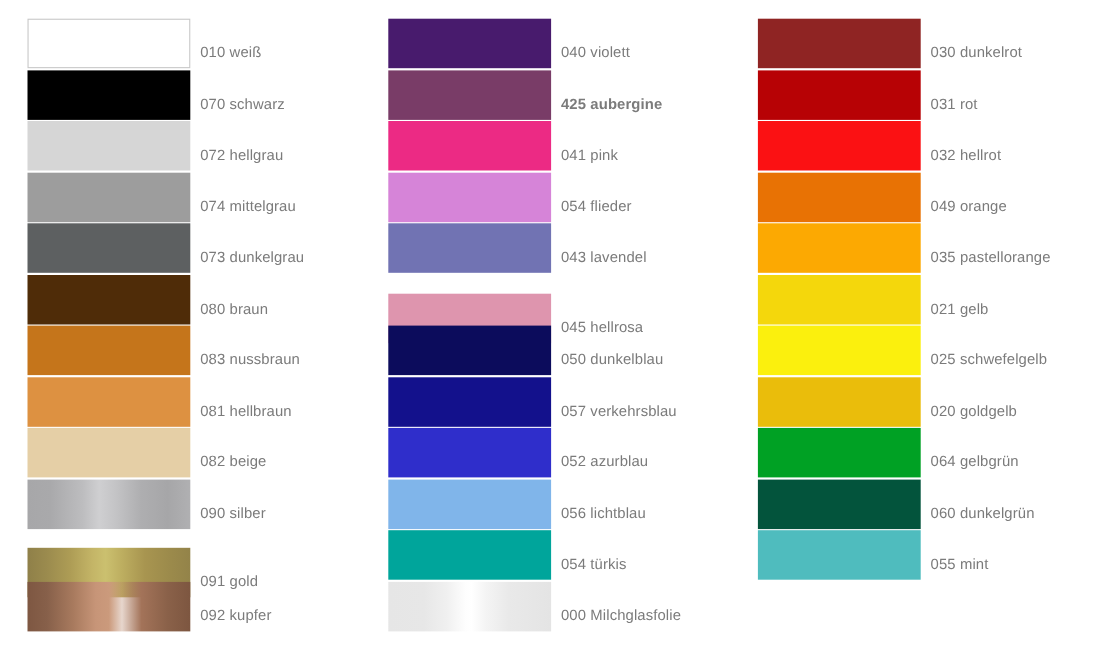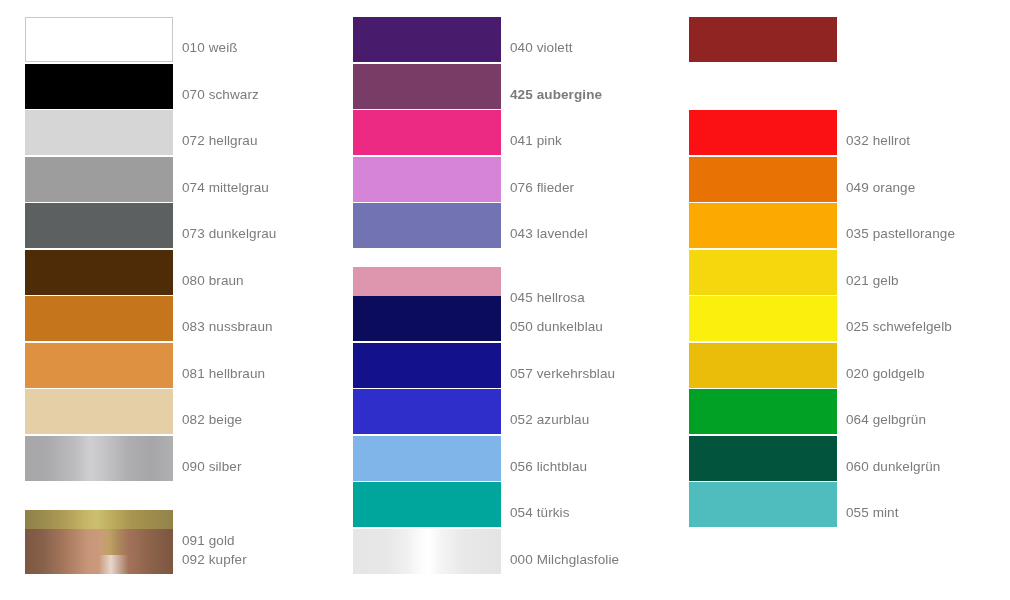--- a/index.html
+++ b/index.html
@@ -97,21 +97,21 @@
         <div class="swatch-label">081 hellbraun</div>
       </div>
       <div class="swatch-row" style="top: 389px;">
         <div class="swatch-chip" style="background: rgb(229, 207, 166);"></div>
         <div class="swatch-label">082 beige</div>
       </div>
       <div class="swatch-row" style="top: 435.5px;">
         <div class="swatch-chip" style="background: linear-gradient(90deg, rgb(167, 167, 169) 0%, rgb(169, 169, 171) 14%, rgb(189, 189, 191) 34%, rgb(207, 207, 209) 44%, rgb(196, 196, 198) 54%, rgb(174, 174, 176) 70%, rgb(166, 166, 168) 86%, rgb(176, 176, 178) 100%);"></div>
         <div class="swatch-label">090 silber</div>
       </div>
-      <div class="swatch-row" style="top: 510px; text-decoration: underline;">
+      <div class="swatch-row" style="top: 498px; text-decoration: underline;">
         <div class="swatch-chip" style="background: linear-gradient(90deg, rgb(143, 128, 73) 0%, rgb(155, 139, 78) 12%, rgb(173, 156, 85) 26%, rgb(196, 181, 103) 40%, rgb(203, 192, 111) 48%, rgb(189, 174, 96) 58%, rgb(168, 149, 80) 72%, rgb(155, 138, 75) 88%, rgb(147, 131, 73) 100%);"></div>
         <div class="swatch-label">091 gold</div>
       </div>
       <div class="swatch-row" style="top: 528.5px;">
         <div class="swatch-chip" style="background: linear-gradient(90deg, rgb(126, 87, 66) 0%, rgb(135, 96, 74) 12%, rgb(168, 122, 94) 28%, rgb(199, 149, 120) 42%, rgb(203, 154, 124) 50%, rgba(181, 130, 101, 0.325) 58%, rgb(163, 115, 89) 70%, rgb(138, 97, 73) 86%, rgb(125, 86, 64) 100%);"></div>
         <div class="swatch-label">092 kupfer</div>
       </div>
     </div>
     <div class="color-column col-1" style="left: 328px;">
       <div class="swatch-row" style="top: 17px;">
@@ -121,21 +121,21 @@
       <div class="swatch-row" style="top: 63.5px; font-weight: bold;">
         <div class="swatch-chip" style="background: rgb(121, 60, 103);"></div>
         <div class="swatch-label">425 aubergine</div>
       </div>
       <div class="swatch-row" style="top: 110px;">
         <div class="swatch-chip" style="background: rgb(236, 42, 132);"></div>
         <div class="swatch-label">041 pink</div>
       </div>
       <div class="swatch-row" style="top: 156.5px;">
         <div class="swatch-chip" style="background: rgb(214, 132, 216);"></div>
-        <div class="swatch-label">076 flieder</div>
+        <div class="swatch-label">054 flieder</div>
       </div>
       <div class="swatch-row" style="top: 203px;">
         <div class="swatch-chip" style="background: rgb(113, 115, 179);"></div>
         <div class="swatch-label">043 lavendel</div>
       </div>
       <div class="swatch-row" style="top: 267px;">
         <div class="swatch-chip" style="background: rgb(222, 149, 174);"></div>
         <div class="swatch-label">045 hellrosa</div>
       </div>
       <div class="swatch-row" style="top: 296px;">
@@ -159,20 +159,25 @@
         <div class="swatch-label">054 türkis</div>
       </div>
       <div class="swatch-row" style="top: 528.5px;">
         <div class="swatch-chip" style="background: linear-gradient(90deg, rgb(230, 230, 230) 0%, rgb(231, 231, 231) 22%, rgb(240, 240, 240) 36%, rgb(253, 253, 253) 47%, rgb(255, 255, 255) 51%, rgb(244, 244, 244) 60%, rgb(233, 233, 233) 74%, rgb(228, 228, 228) 100%);"></div>
         <div class="swatch-label">000 Milchglasfolie</div>
       </div>
     </div>
     <div class="color-column col-2" style="left: 664px;">
       <div class="swatch-row" style="top: 17px;">
         <div class="swatch-chip" style="background: rgb(143, 36, 35);"></div>
+        <div class="swatch-label">030 dunkelrot</div>
+      </div>
+      <div class="swatch-row" style="top: 63.5px;">
+        <div class="swatch-chip" style="background: rgb(183, 2, 5);"></div>
+        <div class="swatch-label">031 rot</div>
       </div>
       <div class="swatch-row" style="top: 110px;">
         <div class="swatch-chip" style="background: rgb(251, 17, 19);"></div>
         <div class="swatch-label">032 hellrot</div>
       </div>
       <div class="swatch-row" style="top: 156.5px;">
         <div class="swatch-chip" style="background: rgb(232, 114, 4);"></div>
         <div class="swatch-label">049 orange</div>
       </div>
       <div class="swatch-row" style="top: 203px;">

